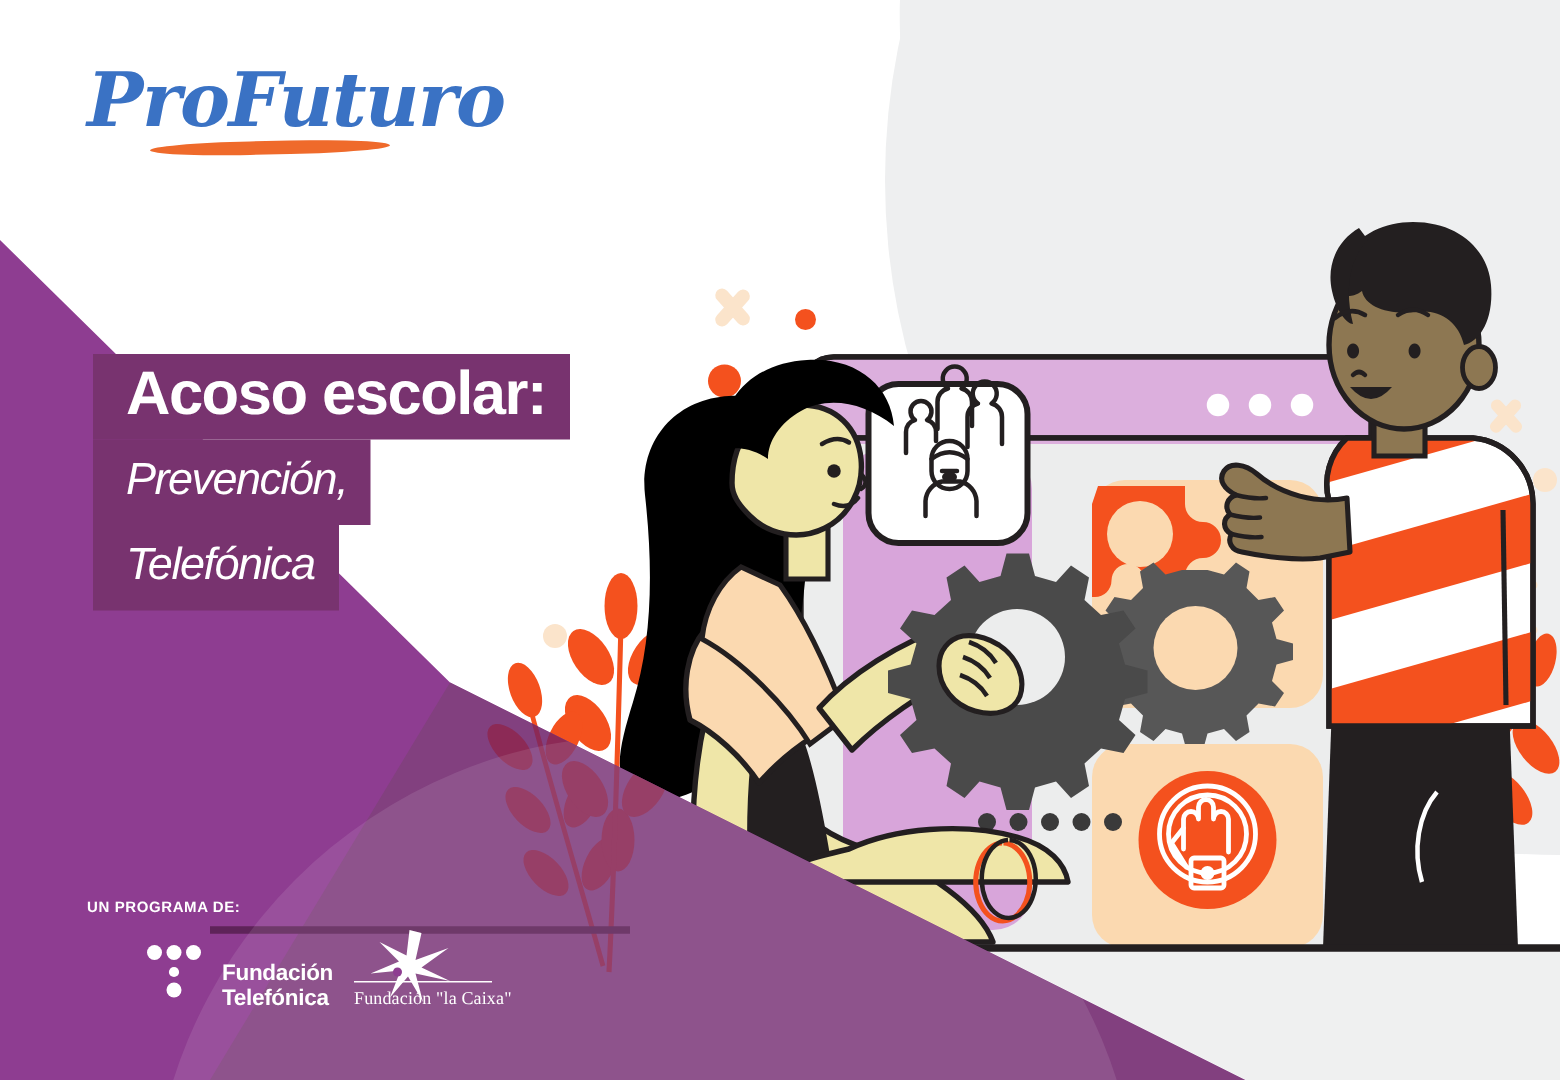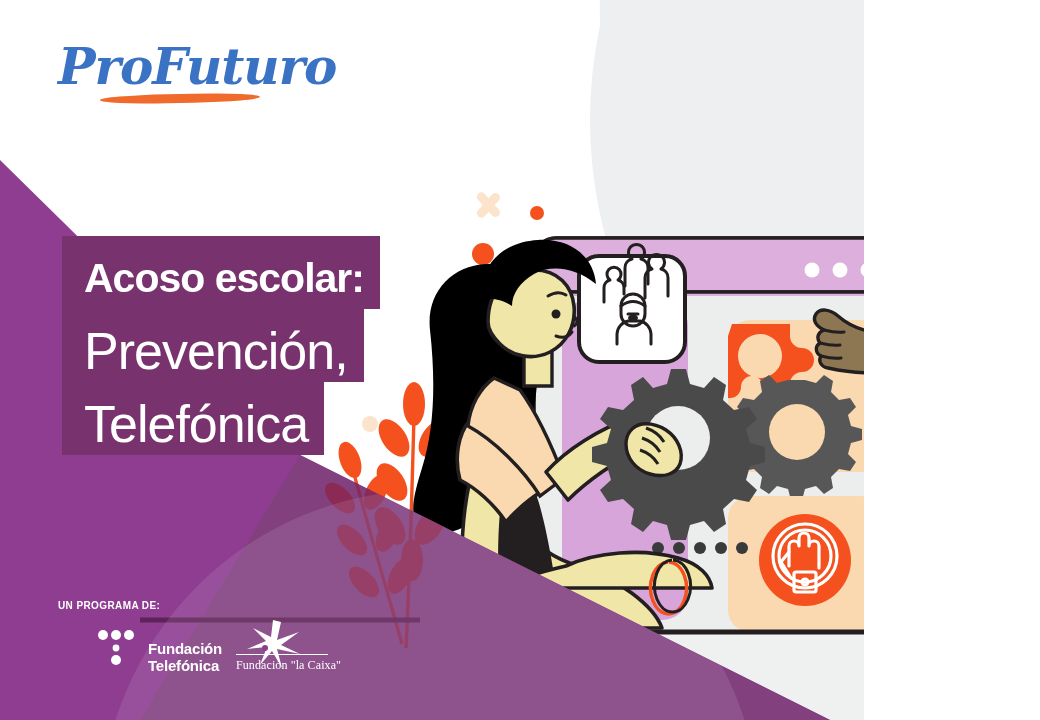--- a/index.html
+++ b/index.html
@@ -1,17 +1,17 @@
 <!DOCTYPE html>
 <html><head>
 <meta charset="utf-8">
 <style>
   html,body{margin:0;padding:0;background:#fff;}
   body{font-family:"Liberation Sans","DejaVu Sans",sans-serif;}
-  #stage{position:relative;width:864px;height:720px;overflow:hidden;background:#ffffff;}
+  #stage{position:relative;width:1040px;height:720px;overflow:hidden;background:#ffffff;}
   #stage svg.layer{position:absolute;top:0;left:0;width:1040px;height:720px;}
   .txt{position:absolute;}
 
   
   #profuturo{left:58px;top:38px;width:300px;height:72px;}
   #profuturo .pf-word{
     font-family:"DejaVu Serif",serif;
     font-style:italic;font-weight:bold;
     font-size:50px;letter-spacing:-1px;
     color:#3a72c4;line-height:58px;white-space:nowrap;
@@ -30,26 +30,26 @@
   }
   #escuela .e-main{
     position:absolute;right:72px;top:20px;
     font-size:19px;font-weight:bold;color:#1b1b1b;letter-spacing:-0.3px;white-space:nowrap;
   }
 
   
   #title{left:62px;top:236px;width:420px;}
   #title .tline{
     display:table;background:#78336f;color:#ffffff;
-    padding:16px 16px 4px 22px;
+    padding:0 16px 4px 22px;
     line-height:53px;white-space:nowrap;
     letter-spacing:-1px;
   }
   #title .t1{font-size:41px;font-weight:bold;}
-  #title .t2,#title .t3,#title .t4{font-size:52px;font-weight:normal;}
+  #title .t2,#title .t3,#title .t4{font-size:30px;font-weight:normal;font-style:italic;}
 
   
   #sponsors{left:58px;top:600px;width:300px;height:80px;}
   #sponsors .sp-label{
     position:absolute;left:0;top:0;color:#ffffff;
     font-size:10px;font-weight:bold;letter-spacing:0.4px;white-space:nowrap;
   }
   #sponsors .ft-txt{
     position:absolute;left:90px;top:40px;color:#fff;
     font-size:15px;font-weight:bold;line-height:17px;letter-spacing:-0.2px;white-space:nowrap;

